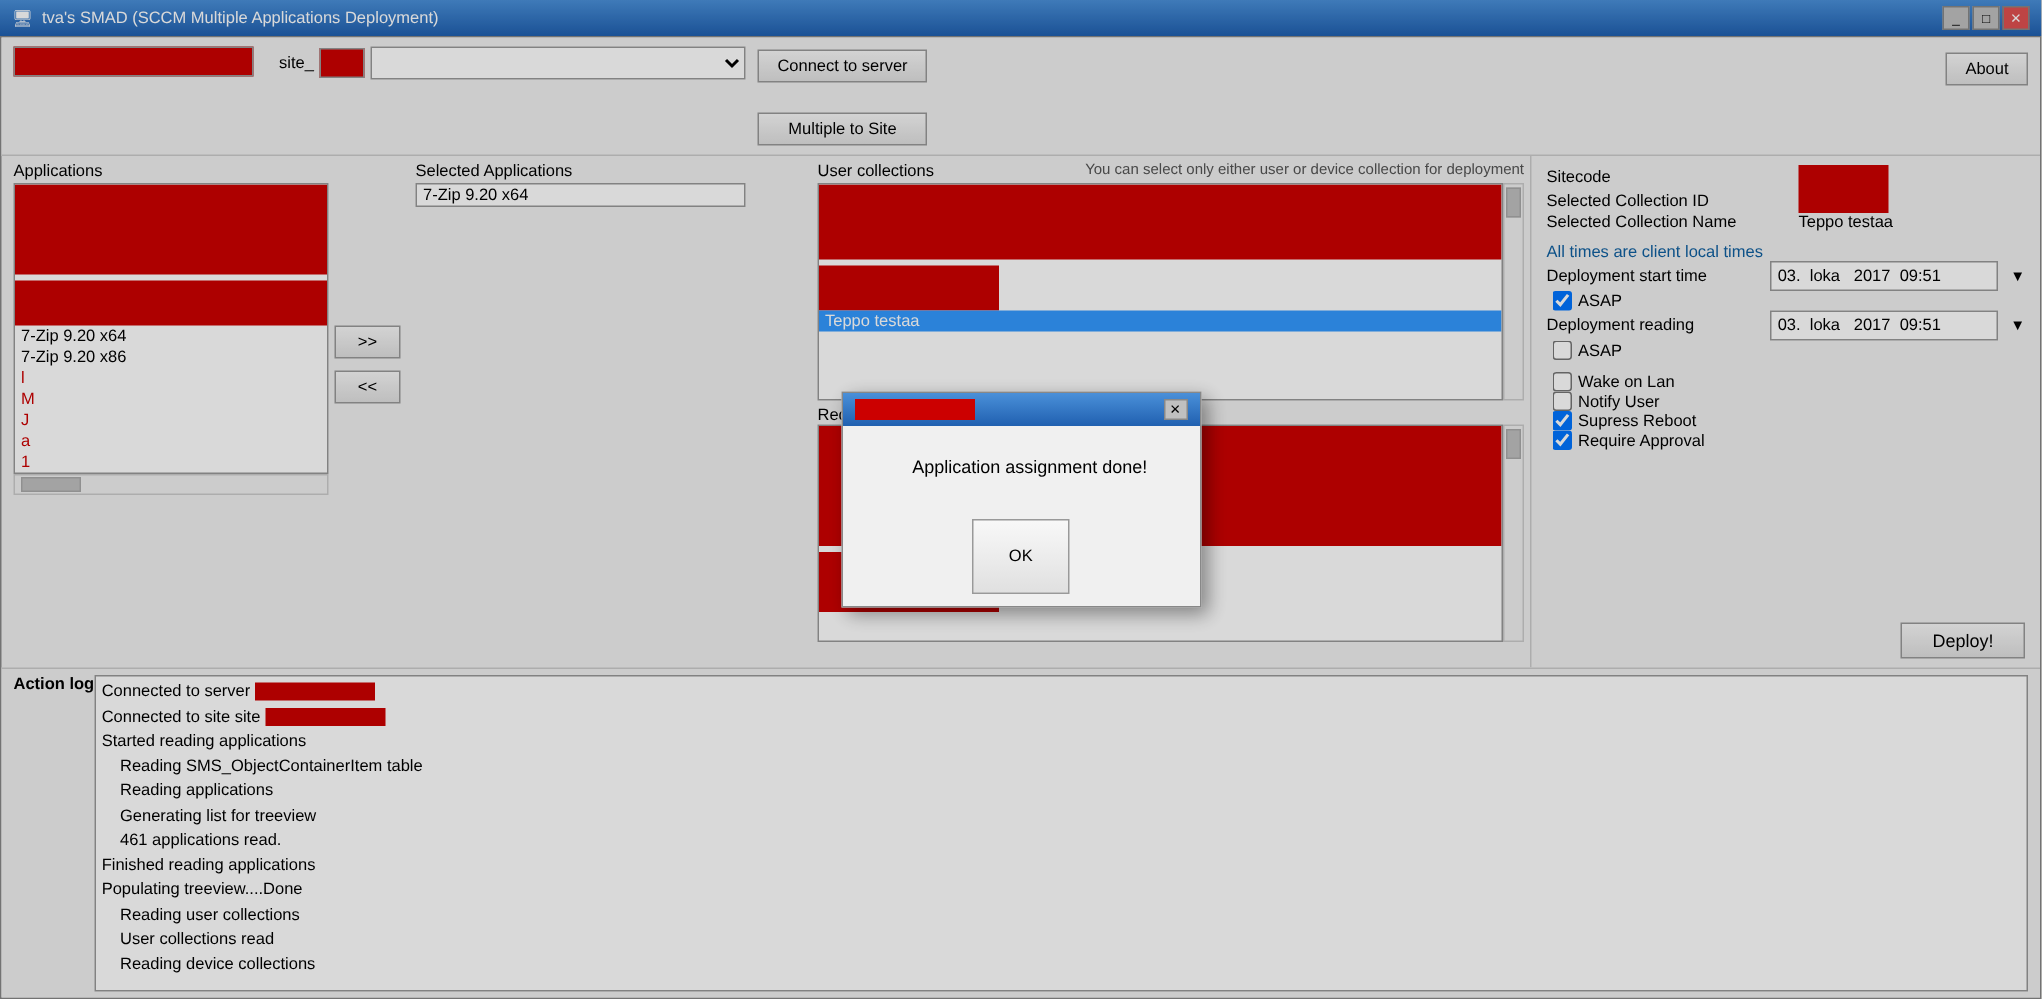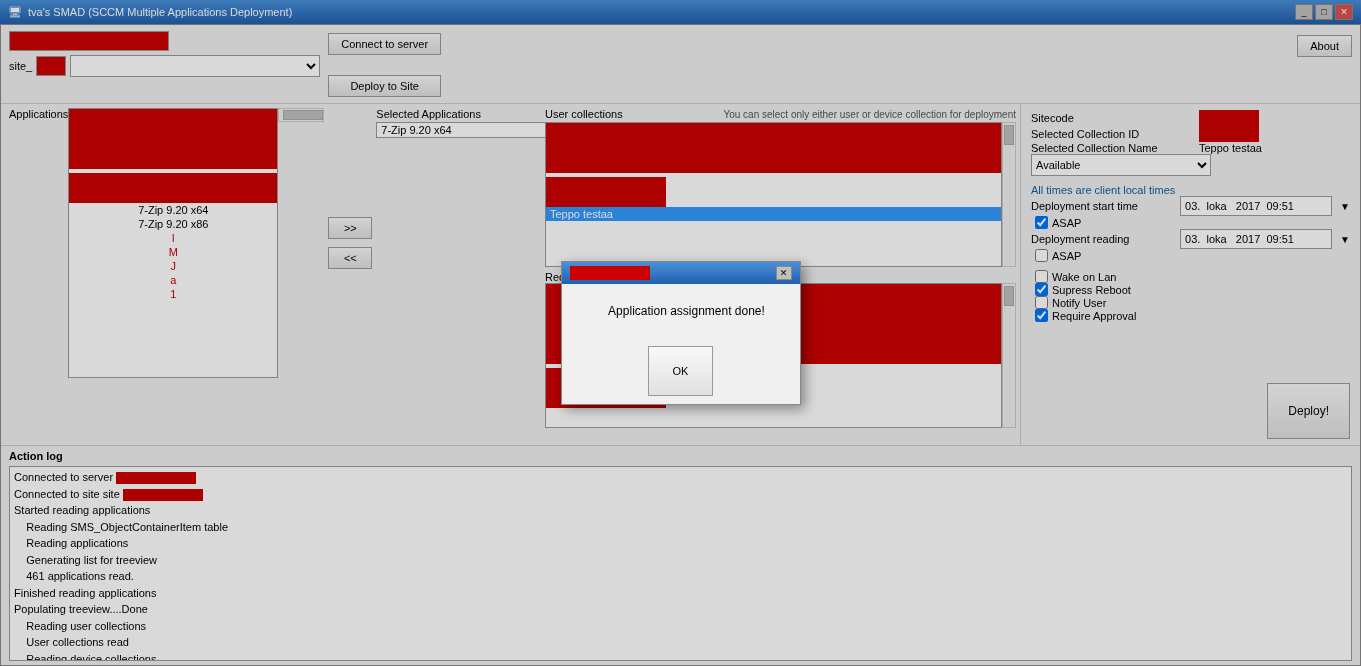--- a/index.html
+++ b/index.html
@@ -49,22 +49,22 @@
       display: flex;
       align-items: flex-start;
       gap: 8px;
       background: #f0f0f0;
       border-bottom: 1px solid #ccc;
       flex-wrap: wrap;
       position: relative;
     }
     .toolbar-inputs {
       display: flex;
-      flex-direction: column;
-      gap: 4px;
+      flex-direction: row;
+      gap: 17px;
     }
     .input-red {
       background: #cc0000;
       width: 160px;
       height: 20px;
       border: 1px solid #999;
     }
     .site-row {
       display: flex;
       align-items: center;
@@ -290,33 +290,33 @@
       margin-left: 4px;
     }
 
     .deploy-btn-row {
       margin-top: auto;
       display: flex;
       justify-content: flex-end;
     }
 
     .deploy-btn {
-      padding: 20px 20px;
+      padding: 4px 20px;
       font-size: 12px;
       background: linear-gradient(to bottom, #f8f8f8, #e0e0e0);
       border: 1px solid #999;
       cursor: pointer;
     }
 
     
     .action-log {
       border-top: 1px solid #ccc;
       height: 220px;
       display: flex;
-      flex-direction: column;
+      flex-direction: row;
       padding: 4px 8px;
       background: #f0f0f0;
     }
 
     .action-log-label {
       font-size: 11px;
       font-weight: bold;
       margin-bottom: 4px;
     }
 
@@ -432,33 +432,33 @@
       <div class="site-row">
         <span class="site-label">site_</span>
         <div class="site-input-red"></div>
         <select class="site-select">
           <option></option>
         </select>
       </div>
     </div>
     <div class="toolbar-buttons">
       <button class="btn">Connect to server</button>
-      <button class="btn">Deploy to Site</button>
+      <button class="btn">Multiple to Site</button>
     </div>
     <div class="about-btn-container">
       <button class="btn">About</button>
     </div>
   </div>
 
   <div class="content-area">
 
     <div class="left-panel">
       <div class="apps-row">
 
-        <div style="display:flex;flex-direction:row;text-align:center;">
+        <div style="display:flex;flex-direction:column;">
           <div class="panel-label">Applications</div>
           <div class="list-box list-box-apps">
             <div class="red-block"></div>
             <div class="red-block" style="height:30px;margin-top:4px;"></div>
             <div class="list-item">7-Zip 9.20 x64</div>
             <div class="list-item">7-Zip 9.20 x86</div>
             <div class="list-item" style="color:#cc0000">l</div>
             <div class="list-item" style="color:#cc0000">M</div>
             <div class="list-item" style="color:#cc0000">J</div>
             <div class="list-item" style="color:#cc0000">a</div>
@@ -480,21 +480,21 @@
           <div class="list-box list-box-selected">
             <div class="list-item">7-Zip 9.20 x64</div>
           </div>
         </div>
       </div>
     </div>
 
     <div class="collections-col" style="flex:1;display:flex;flex-direction:column;padding:4px 4px;">
 
       <div style="margin-bottom:4px;">
-        <div style="display:flex;justify-content:space-between;align-items:center;">
+        <div style="display:flex;justify-content:space-between;align-items:flex-start;">
           <span class="collection-header">User collections</span>
           <span class="notice-text">You can select only either user or device collection for deployment</span>
         </div>
         <div style="display:flex;position:relative;">
           <div class="collection-list" style="flex:1;">
             <div class="coll-red"></div>
             <div class="coll-red-sm" style="margin-top:4px;height:30px;"></div>
             <div class="coll-item selected">Teppo testaa</div>
           </div>
           <div style="width:14px;background:#f0f0f0;border:1px solid #ccc;">
@@ -523,25 +523,20 @@
         <div class="settings-red"></div>
       </div>
       <div class="settings-row">
         <span class="settings-label">Selected Collection ID</span>
         <div class="settings-red"></div>
       </div>
       <div class="settings-row">
         <span class="settings-label">Selected Collection Name</span>
         <span class="settings-value">Teppo testaa</span>
       </div>
-      <div>
-        <select class="settings-select">
-          <option>Available</option>
-        </select>
-      </div>
       <div style="height:8px;"></div>
       <span class="times-label">All times are client local times</span>
       <div class="settings-row">
         <span class="settings-label">Deployment start time</span>
         <input type="text" class="datetime-input" value="03.  loka   2017  09:51" style="">
         <span style="font-size:10px;cursor:pointer;">▼</span>
       </div>
       <div class="checkbox-row">
         <input type="checkbox" checked="" style="">
         <span>ASAP</span>
@@ -554,26 +549,26 @@
       <div class="checkbox-row">
         <input type="checkbox" style="">
         <span>ASAP</span>
       </div>
       <div style="height:8px;"></div>
       <div class="checkbox-row">
         <input type="checkbox" style="">
         <span>Wake on Lan</span>
       </div>
       <div class="checkbox-row">
+        <input type="checkbox" style="">
+        <span>Notify User</span>
+      </div>
+      <div class="checkbox-row">
         <input type="checkbox" checked="" style="">
         <span>Supress Reboot</span>
-      </div>
-      <div class="checkbox-row">
-        <input type="checkbox" style="">
-        <span>Notify User</span>
       </div>
       <div class="checkbox-row">
         <input type="checkbox" checked="" style="">
         <span>Require Approval</span>
       </div>
       <div class="deploy-btn-row">
         <button class="deploy-btn">Deploy!</button>
       </div>
     </div>
   </div>

